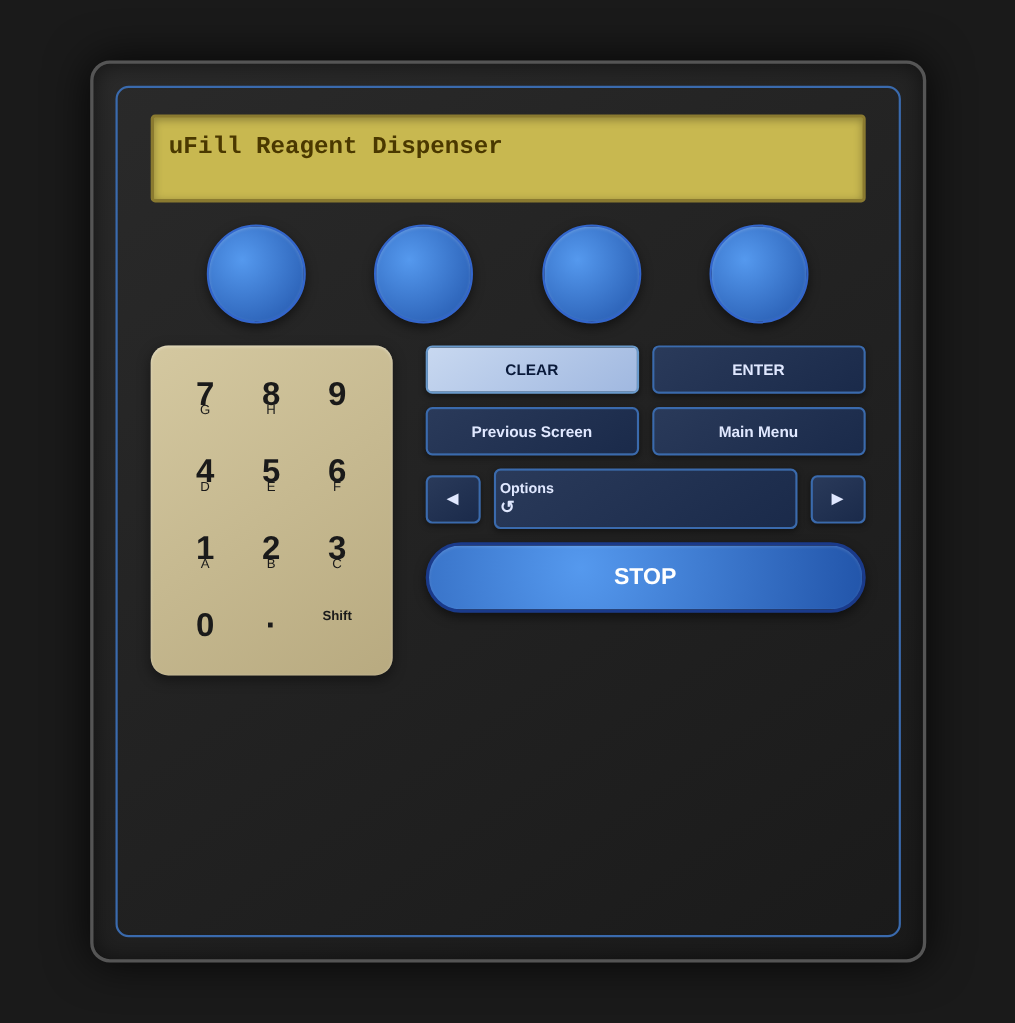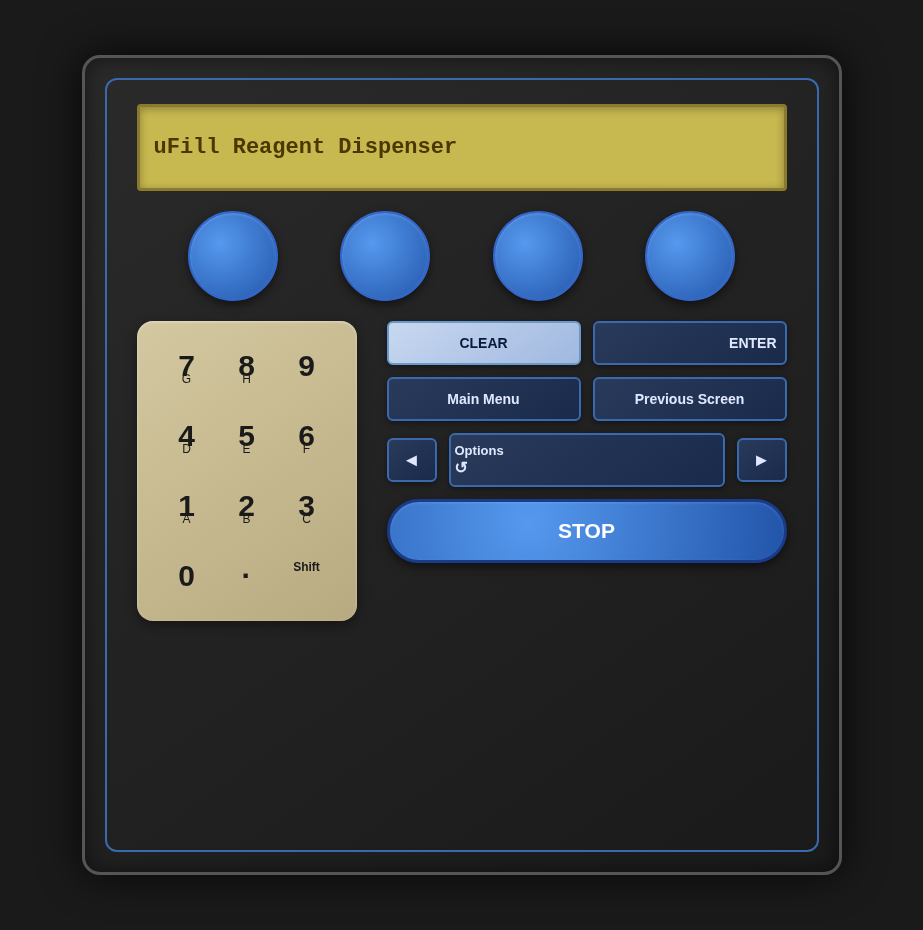--- a/index.html
+++ b/index.html
@@ -37,21 +37,21 @@
       flex-direction: column;
       gap: 20px;
     }
 
     
     .lcd-display {
       width: 100%;
       background: #c8b850;
       border: 3px solid #8a7a30;
       border-radius: 4px;
-      padding: 24px 14px;
+      padding: 10px 14px;
       font-family: 'Courier New', monospace;
       font-size: 22px;
       font-weight: bold;
       color: #4a3800;
       line-height: 1.5;
       box-shadow: inset 0 2px 8px rgba(0,0,0,0.3);
       min-height: 80px;
     }
 
     .lcd-line {
@@ -158,21 +158,20 @@
     .rect-btn.clear-btn {
       background: linear-gradient(145deg, #c8d8f0, #a0b8e0);
       color: #0a1a3a;
       border: 2px solid #6a9acc;
     }
 
     .rect-btn.enter-btn {
       background: linear-gradient(145deg, #2a3a5a, #1a2a4a);
       color: #e0e8ff;
       border: 2px solid #3a6aad;
-      text-align: right;
     }
 
     .arrow-btn {
       width: 50px;
       height: 44px;
       background: linear-gradient(145deg, #2a3a5a, #1a2a4a);
       border: 2px solid #3a6aad;
       border-radius: 6px;
       color: #e0e8ff;
       font-size: 18px;
@@ -286,22 +285,22 @@
       </div>
 
       <div class="right-controls">
 
         <div class="ctrl-row">
           <button class="rect-btn clear-btn">CLEAR</button>
           <button class="rect-btn enter-btn">ENTER</button>
         </div>
 
         <div class="ctrl-row">
+          <button class="rect-btn">Previous Screen</button>
           <button class="rect-btn">Main Menu</button>
-          <button class="rect-btn">Previous Screen</button>
         </div>
 
         <div class="ctrl-row">
           <button class="arrow-btn">◄</button>
           <button class="options-btn">
             <span>Options</span>
             <br><span style="font-size:16px;">↺</span>
           </button>
           <button class="arrow-btn">►</button>
         </div>

